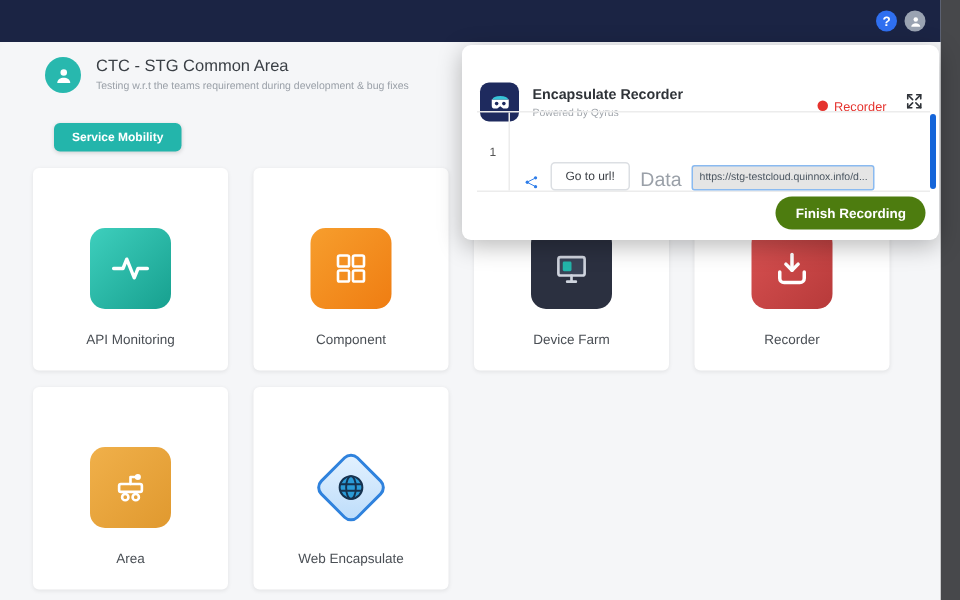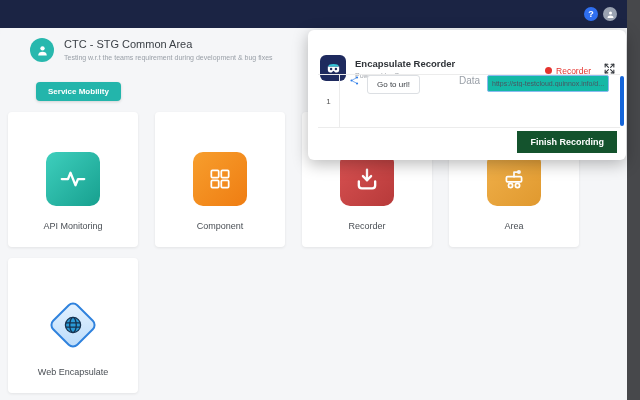--- a/index.html
+++ b/index.html
@@ -31,21 +31,21 @@
   .subtitle { font-size: 7px; color: #9aa0a8; margin-top: 4px; }
 
   .service-btn {
     position: absolute; left: 36px; top: 54px;
     background: #23b5ab; color: #fff; font-size: 8px; font-weight: bold;
     padding: 5px 12px; border-radius: 4px; border: none; cursor: pointer;
     box-shadow: 0 1px 3px rgba(0,0,0,.15);
   }
 
   .cards {
-    position: absolute; left: 8px; top: 84px;
+    position: absolute; left: 22px; top: 84px;
     display: grid; grid-template-columns: repeat(4, 130px);
     column-gap: 17px; row-gap: 11px;
   }
   .card {
     width: 130px; height: 135px; background: #fff; border-radius: 4px;
     box-shadow: 0 1px 3px rgba(0,0,0,.08);
     display: flex; flex-direction: column; align-items: center; cursor: pointer;
   }
   .tile { width: 54px; height: 54px; border-radius: 10px; margin-top: 40px; display: flex; align-items: center; justify-content: center; position: relative; }
   .tile-monitoring { background: linear-gradient(135deg,#3ecfbd,#17a08f); }
@@ -78,37 +78,37 @@
   .rec-dot { width: 7px; height: 7px; border-radius: 50%; background: #e5332e; }
   .rec-status-label { font-size: 8.5px; color: #e5332e; }
   .rec-expand { margin-left: 12px; margin-top: 3px; cursor: pointer; }
 
   .rec-body {
     position: absolute; left: 10px; top: 44px; width: 302px; height: 54px;
     border-top: 1px solid #ececec; border-bottom: 1px solid #ececec;
     display: flex; align-items: stretch;
   }
   .step-num { width: 22px; border-right: 1px solid #ececec; display: flex; align-items: center; justify-content: center; font-size: 8px; color: #555; }
-  .step-content { display: flex; align-items: flex-start; gap: 7px; padding-left: 9px; }
+  .step-content { display: flex; align-items: flex-end; gap: 7px; padding-left: 9px; }
   .goto-chip {
     border: 1px solid #dcdfe3; border-radius: 3px; background: #fff;
     font-size: 8px; color: #3c4046; padding: 4px 9px; cursor: pointer;
   }
-  .data-label { font-size: 10px; color: #9aa0a8; margin-left: 32px; }
+  .data-label { font-size: 13px; color: #9aa0a8; }
   .url-input {
     width: 122px; height: 17px; border: 1px solid #8abaf0; border-radius: 2px;
-    font-size: 7px; color: #4a5560; padding: 0 4px; background: #14b8a6;
+    font-size: 7px; color: #4a5560; padding: 0 4px; background: #e5e5e5;
     font-family: "Liberation Sans", sans-serif;
   }
   .panel-scrollbar { position: absolute; right: 2px; top: 46px; width: 4px; height: 50px; background: #1565d9; border-radius: 2px; cursor: grab; }
 
   .finish-btn {
     position: absolute; right: 9px; bottom: 7px;
-    background: #14532d; color: #fff; font-size: 9px; font-weight: bold;
-    padding: 6px 13px; border-radius: 0; border: none; cursor: pointer;
+    background: #4d7c0f; color: #fff; font-size: 9px; font-weight: bold;
+    padding: 6px 13px; border-radius: 11px; border: none; cursor: pointer;
   }
 </style>
 </head>
 <body>
 
 <div class="screen">
 
   <div class="side-strip"></div>
 
   <div class="topbar">
@@ -155,20 +155,30 @@
           <svg width="26" height="26" viewBox="0 0 24 24" fill="none" stroke="#fff" stroke-width="1.6">
               <rect x="4" y="4" width="6.8" height="6.8" rx="1"></rect>
               <rect x="13.2" y="4" width="6.8" height="6.8" rx="1"></rect>
               <rect x="4" y="13.2" width="6.8" height="6.8" rx="1"></rect>
               <rect x="13.2" y="13.2" width="6.8" height="6.8" rx="1"></rect>
             </svg>
         </div>
         <div class="card-label">Component</div>
       </div>
 
+      <div class="card">
+        <div class="tile tile-devicefarm">
+          <svg width="28" height="28" viewBox="0 0 24 24" fill="none" stroke="#cfd4de" stroke-width="1.5" stroke-linecap="round">
+              <rect x="4.5" y="5.5" width="15" height="10.5" rx="1.2" fill="#3a4357"></rect>
+              <path d="M9.5 19.5h5M12 16v3.5"></path>
+              <rect x="7" y="8" width="5" height="5.5" rx="0.8" fill="#23b5ab" stroke="none"></rect>
+            </svg>
+        </div>
+        <div class="card-label">Device Farm</div>
+      </div>
 
       <div class="card">
         <div class="tile tile-mobility">
           <svg width="28" height="28" viewBox="0 0 24 24" fill="none" stroke="#fff" stroke-width="2" stroke-linecap="round" stroke-linejoin="round">
               <path d="M12 4v9"></path>
               <path d="M8.5 9.5 12 13l3.5-3.5"></path>
               <path d="M5 14v3.5A2.5 2.5 0 0 0 7.5 20h9a2.5 2.5 0 0 0 2.5-2.5V14"></path>
             </svg>
         </div>
         <div class="card-label">Recorder</div>

